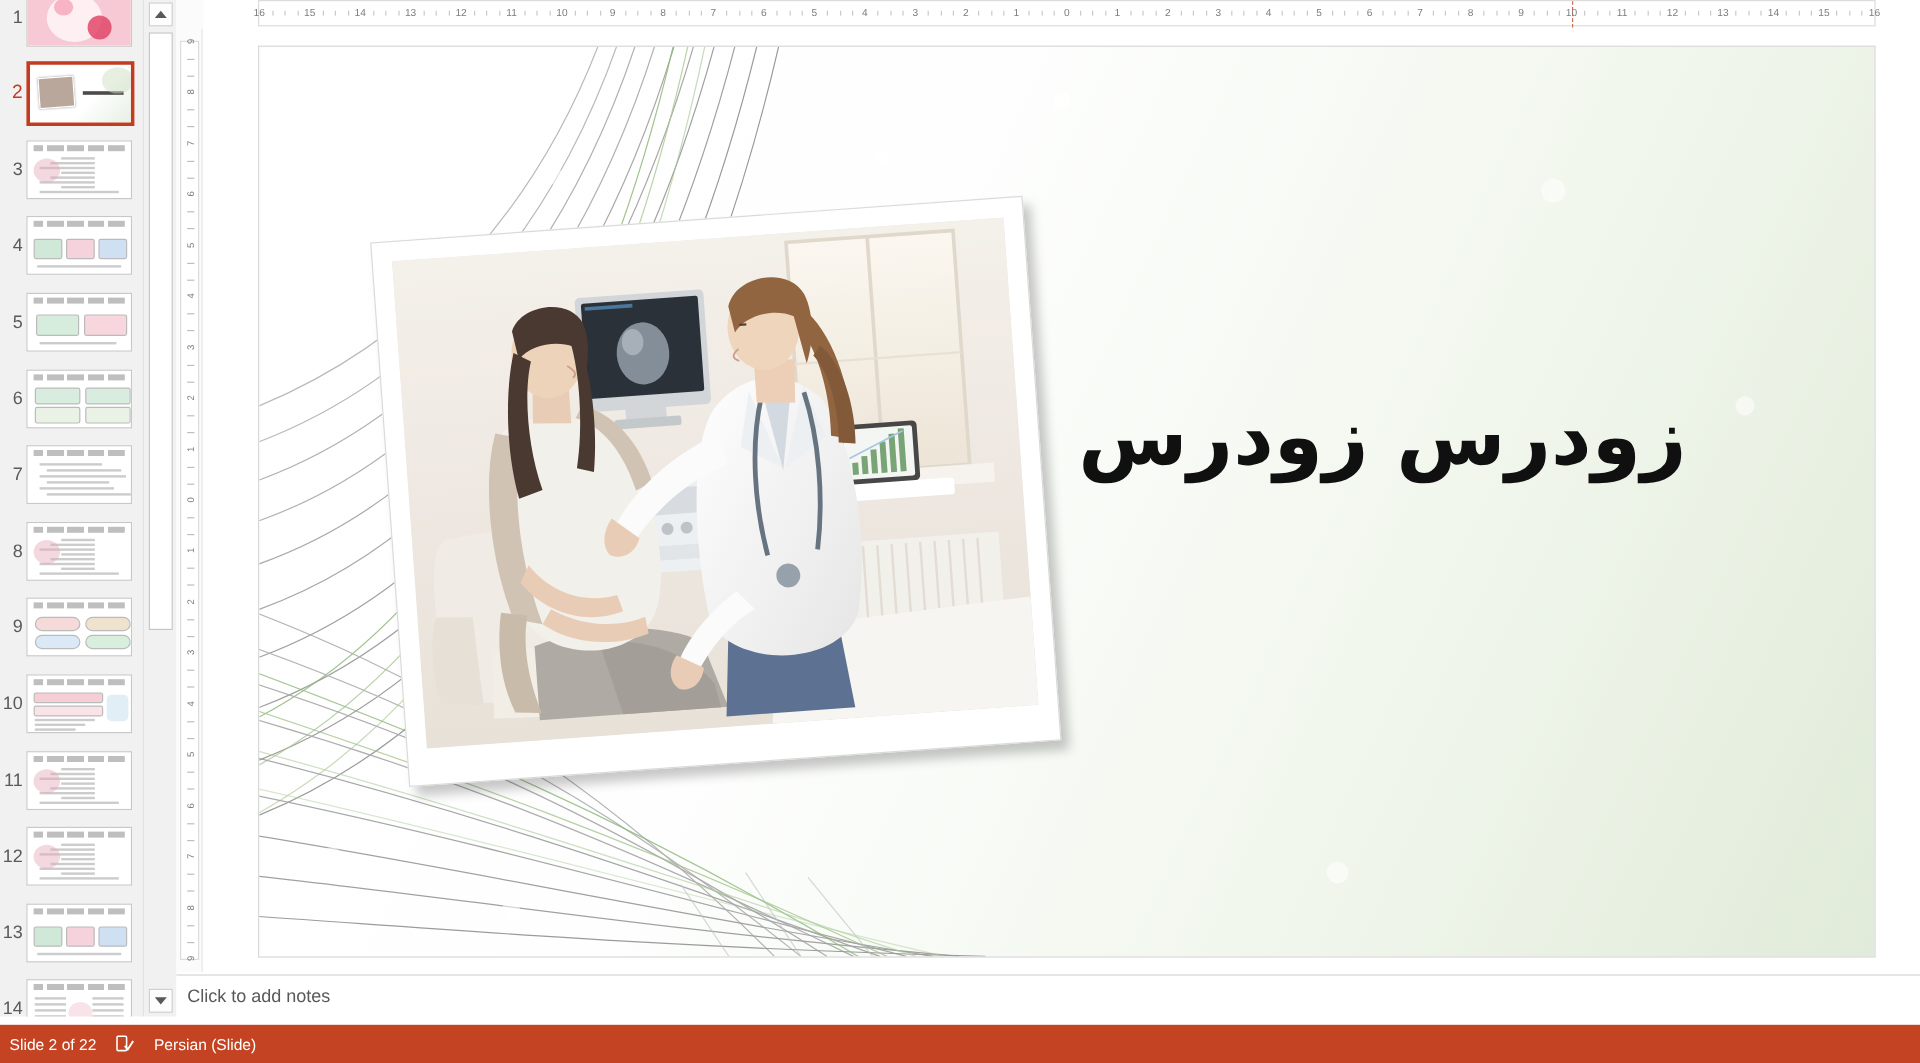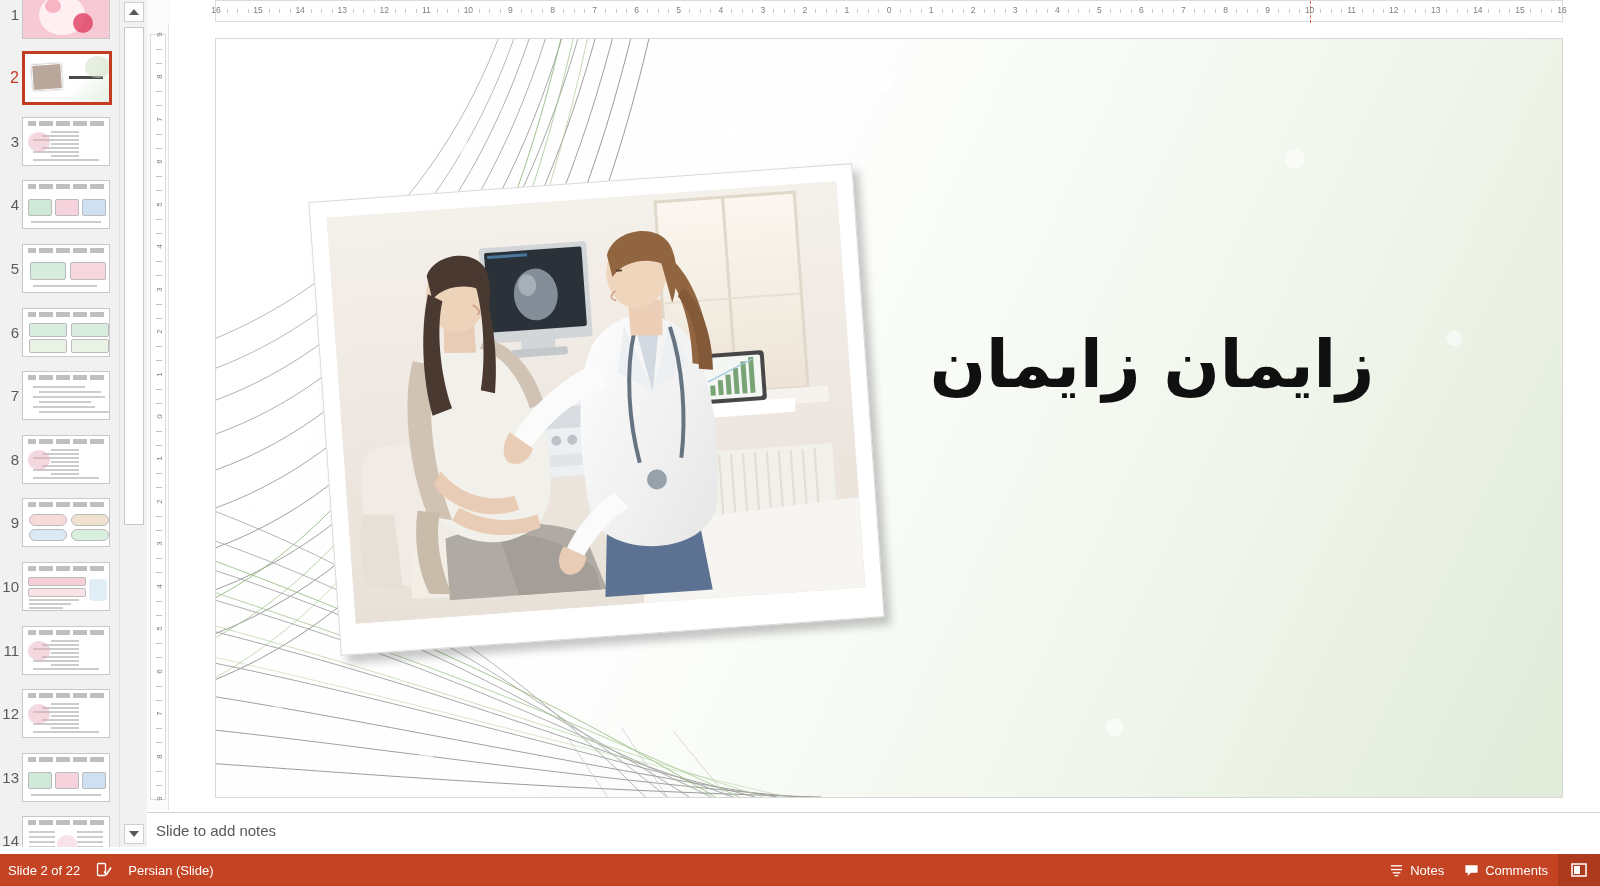--- a/index.html
+++ b/index.html
@@ -760,56 +760,33 @@
           <path d="M352,96 C370,112 378,148 376,180 L362,178 C364,148 358,118 346,104 Z" fill="#7a4e2b"></path>
 
           <path d="M286,74 L292,74" stroke="#4a3222" stroke-width="1.8"></path>
           <path d="M284,94 C278,98 278,102 284,104" stroke="#c99a80" stroke-width="1.6" fill="none"></path>
 
           <rect width="513" height="409" fill="#ffffff" opacity="0.07"></rect>
         </svg>
       </div>
     </div>
 
-    <div id="slide-title">زایمان زایمان</div>
+    <div id="slide-title">زودرس زودرس</div>
 
   </div>
 </div>
 
 <div id="notes">
-  <span id="notes-text">Slide to add notes</span>
+  <span id="notes-text">Click to add notes</span>
 </div>
 
 <div id="statusbar">
   <div id="status-left">
     <span>Slide 2 of 22</span>
     <span>
       <svg class="wht-svg" width="16" height="16" viewBox="0 0 16 16">
         <rect x="1.5" y="1.5" width="8" height="12" rx="1" fill="none" stroke="#fff" stroke-width="1.3"></rect>
         <path d="M8 9.5 L10.5 12.5 L15 5.5" fill="none" stroke="#fff" stroke-width="1.6"></path>
       </svg>
     </span>
     <span>Persian (Slide)</span>
   </div>
-  <div id="status-right">
-    <span class="status-item">
-      <svg class="wht-svg" width="15" height="15" viewBox="0 0 16 16">
-        <line x1="2" y1="3" x2="14" y2="3" stroke="#fff" stroke-width="1.4"></line>
-        <line x1="2" y1="7" x2="14" y2="7" stroke="#fff" stroke-width="1.4"></line>
-        <line x1="4" y1="10.5" x2="12" y2="10.5" stroke="#fff" stroke-width="1.4"></line>
-        <line x1="6" y1="13.5" x2="10" y2="13.5" stroke="#fff" stroke-width="1.4"></line>
-      </svg>
-      <span>Notes</span>
-    </span>
-    <span class="status-item">
-      <svg class="wht-svg" width="15" height="15" viewBox="0 0 16 16">
-        <path d="M1.5 2.5 h13 v8 h-7 l-3.5 3 v-3 h-2.5 z" fill="#fff"></path>
-      </svg>
-      <span>Comments</span>
-    </span>
-    <span id="view-btn">
-      <svg class="wht-svg" width="18" height="18" viewBox="0 0 18 18">
-        <rect x="2" y="3" width="14" height="12" fill="none" stroke="#fff" stroke-width="1.5"></rect>
-        <rect x="4" y="5" width="6" height="8" fill="#fff"></rect>
-      </svg>
-    </span>
-  </div>
 </div>
 
 </body></html>

